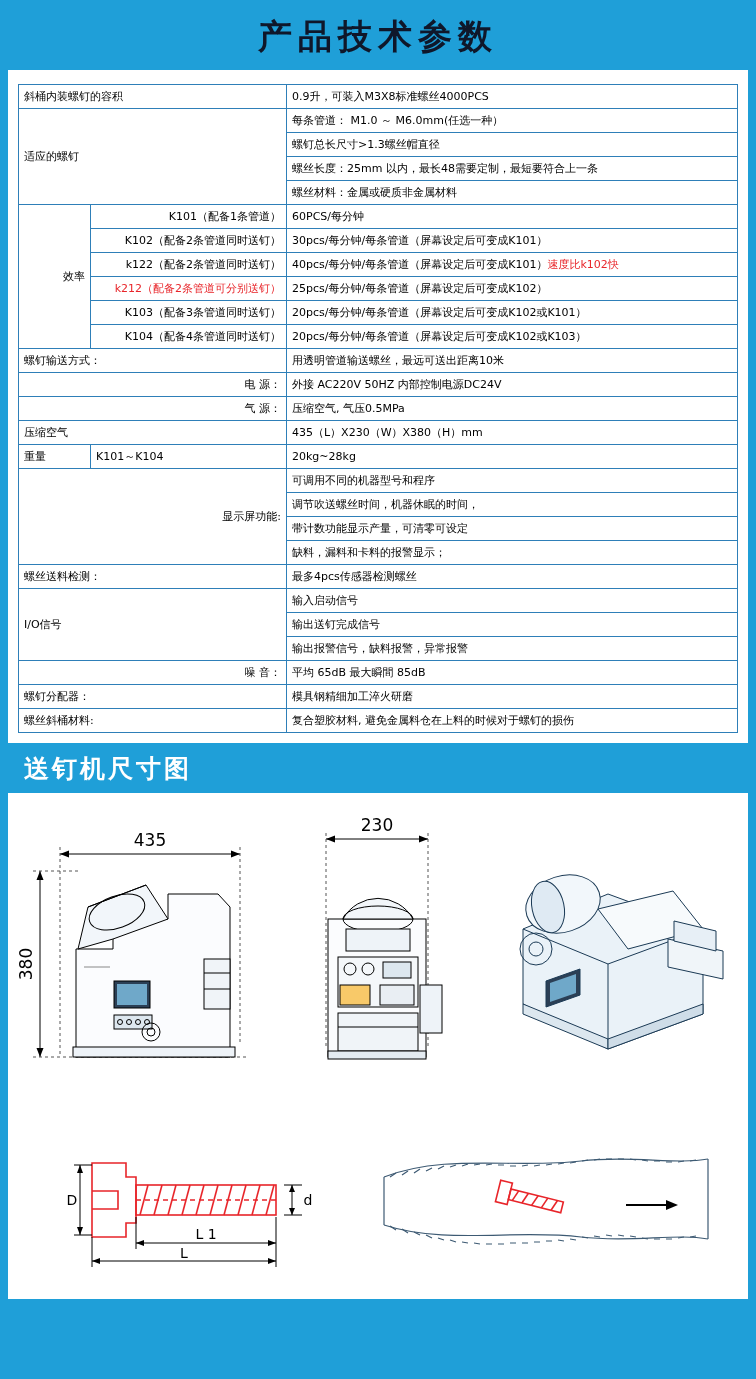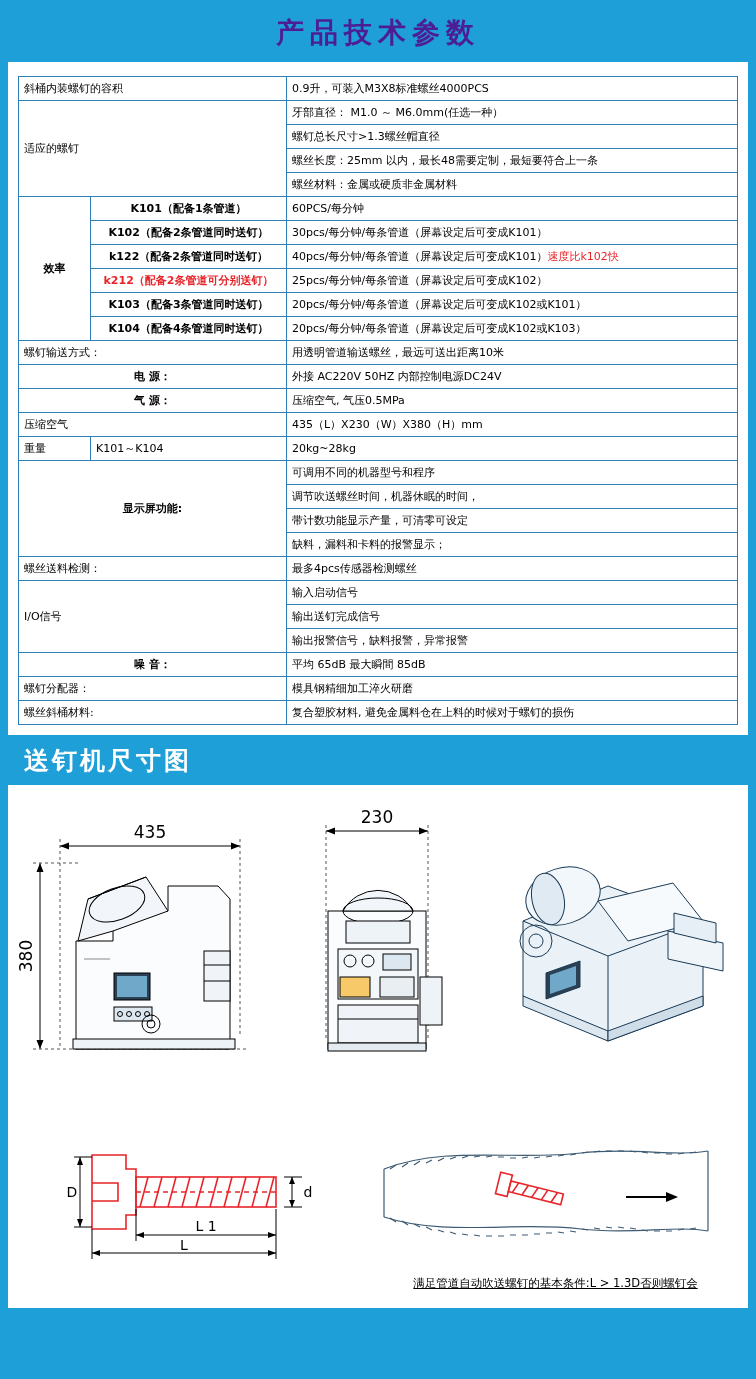--- a/index.html
+++ b/index.html
@@ -14,22 +14,22 @@
   }
   .page {
     width: 756px;
     position: relative;
     background: #1f9fd8;
     overflow: hidden;
   }
   
   .main-title {
     text-align: center;
-    color: #4c1d95;
-    font-size: 28px;
+    color: #0f172a;
+    font-size: 34px;
     font-weight: bold;
     letter-spacing: 6px;
     padding: 14px 0 10px 0;
   }
   
   .table-panel {
     background: #ffffff;
     margin: 0 8px;
     padding: 14px 10px 10px 10px;
     box-sizing: border-box;
@@ -46,22 +46,21 @@
     vertical-align: middle;
     height: 19px;
     line-height: 15px;
     white-space: nowrap;
     overflow: hidden;
   }
   td.lbl {
     text-align: left;
   }
   td.lbl-center {
-    text-align: center;
-    font-weight: bold;
+    text-align: right;
   }
   .red {
     color: #e8252a;
   }
   .col-a { width: 72px; }
   .col-b { width: 196px; }
   
   .section-title {
     color: #ffffff;
     font-size: 25px;
@@ -78,21 +77,20 @@
   .spec-panel {
     background: #ffffff;
     margin: 0 8px 0 8px;
     padding: 12px 0 16px 0;
     box-sizing: border-box;
   }
   .fig-row {
     display: flex;
     align-items: flex-end;
     justify-content: space-around;
-    text-decoration: underline;
   }
   .caption {
     text-align: center;
     font-size: 12px;
     padding-top: 6px;
   }
   .note {
     font-size: 11.5px;
     line-height: 17px;
     text-align: center;
@@ -116,21 +114,21 @@
       </colgroup>
       <tbody>
 
         <tr>
           <td class="lbl" colspan="2">斜桶内装螺钉的容积</td>
           <td class="lbl">0.9升，可装入M3X8标准螺丝4000PCS</td>
         </tr>
 
         <tr>
           <td class="lbl" colspan="2" rowspan="4">适应的螺钉</td>
-          <td class="lbl">牙部直径：  M1.0 ～ M6.0mm(任选一种）</td>
+          <td class="lbl">每条管道：  M1.0 ～ M6.0mm(任选一种）</td>
         </tr>
         <tr>
           <td class="lbl">螺钉总长尺寸&gt;1.3螺丝帽直径</td>
         </tr>
         <tr>
           <td class="lbl">螺丝长度：25mm 以内，最长48需要定制，最短要符合上一条</td>
         </tr>
         <tr>
           <td class="lbl">螺丝材料：金属或硬质非金属材料</td>
         </tr>
@@ -418,20 +416,19 @@
             <line x1="170" y1="68" x2="166" y2="79"></line>
             <line x1="180" y1="68" x2="176" y2="79"></line>
           </g>
 
           <g stroke="#000" fill="none" stroke-width="2">
             <line x1="250" y1="80" x2="296" y2="80"></line>
             <path d="M302,80 l-12,-5 l0,10 z" fill="#000" stroke="none"></path>
           </g>
         </svg>
         <div class="note">
-          <div>满足管道自动吹送螺钉的基本条件:L &gt; 1.3D否则螺钉会</div>
         </div>
       </div>
 
     </div>
   </div>
 
 </div>
 
 </body></html>

